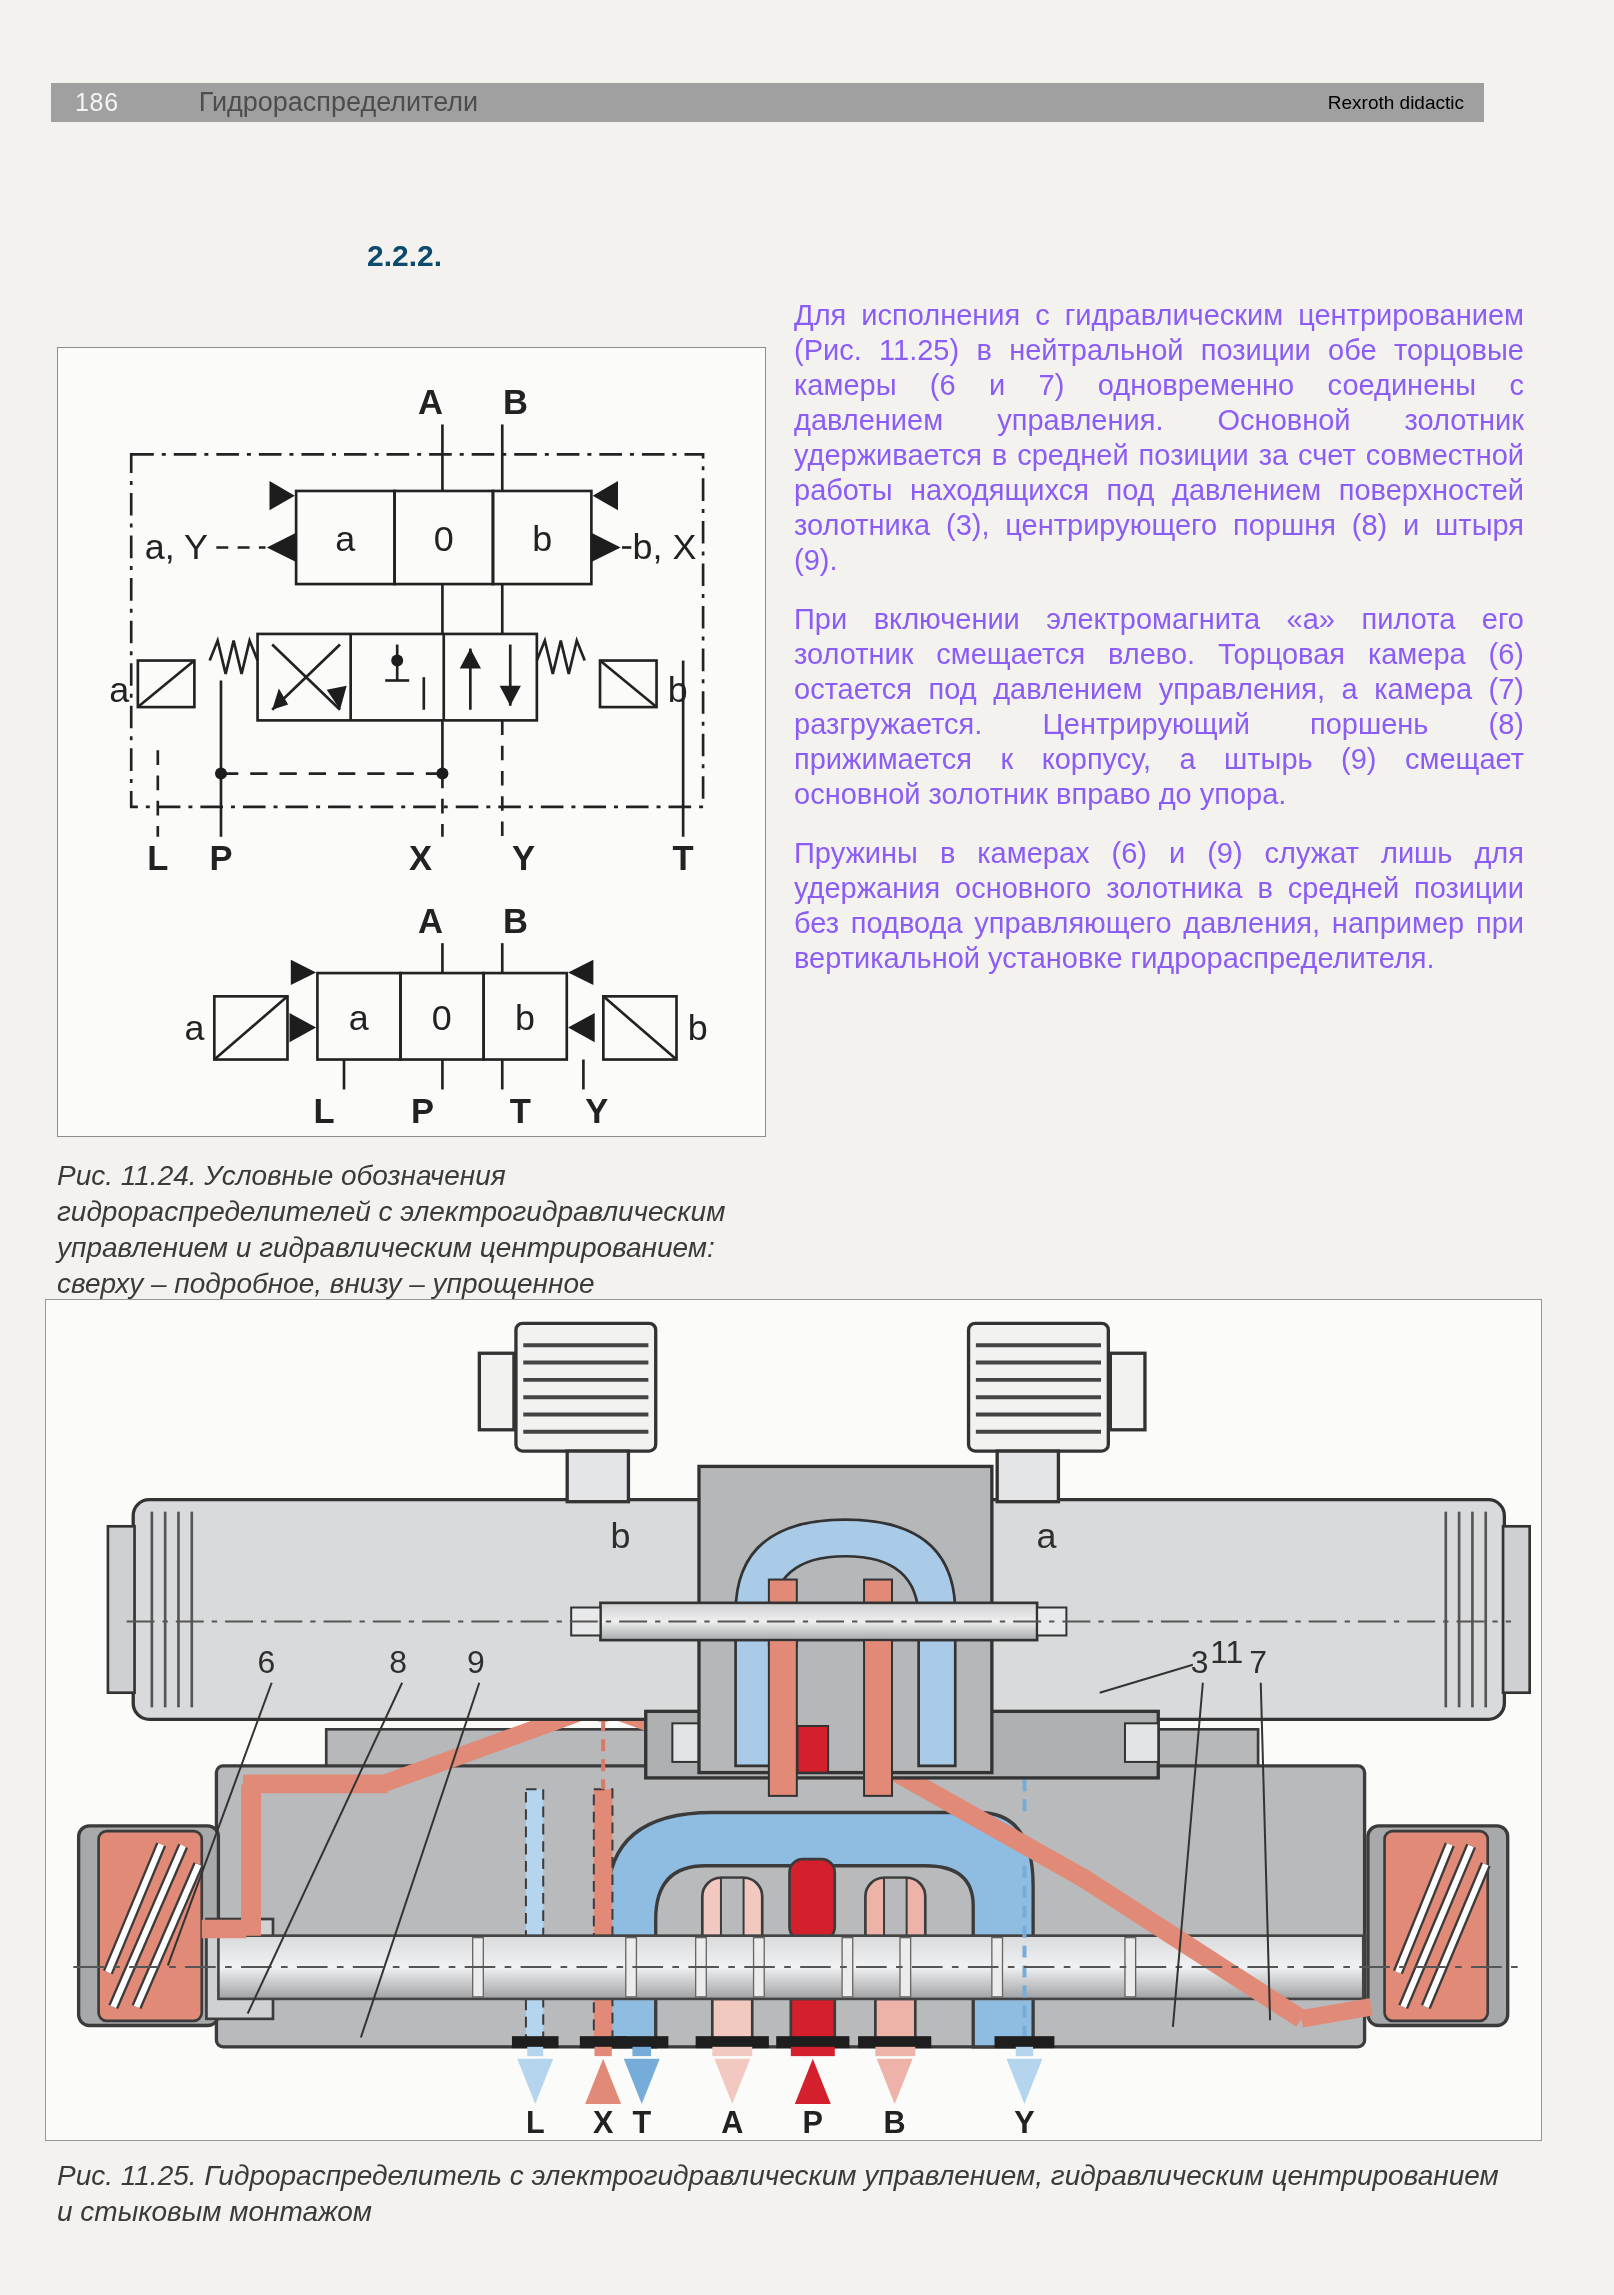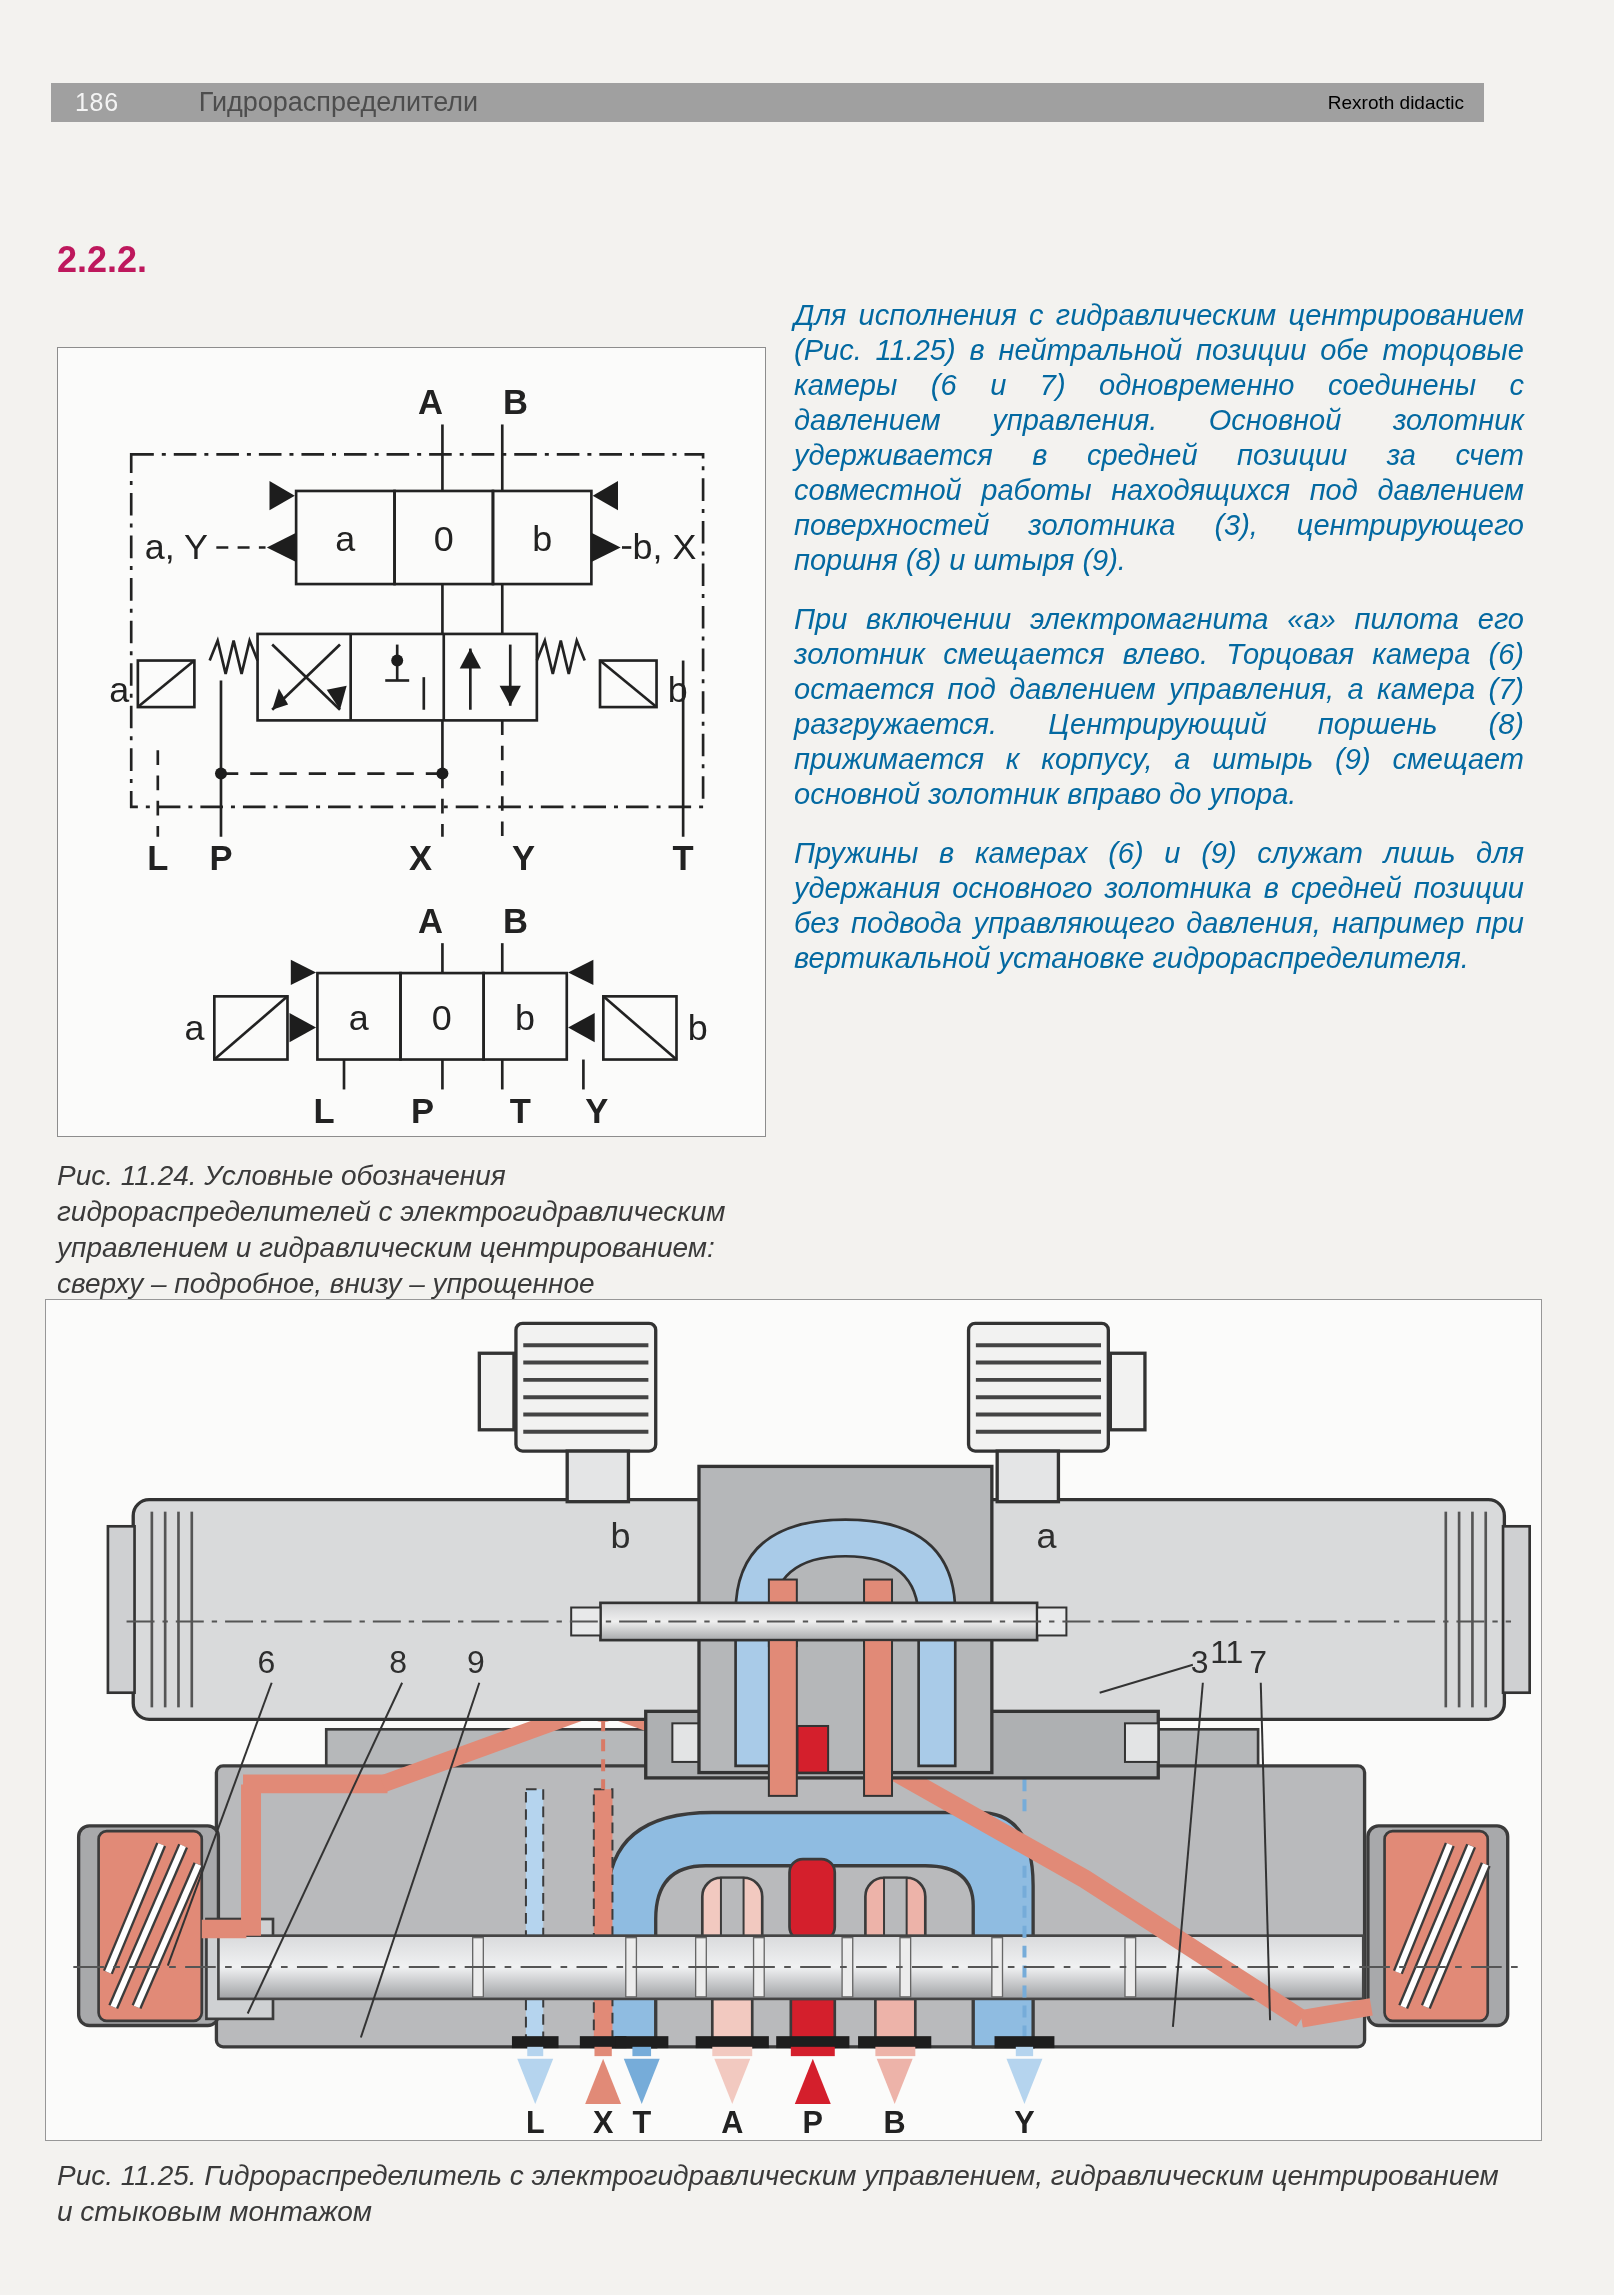--- a/index.html
+++ b/index.html
@@ -14,35 +14,35 @@
   .header-bar{
     left:51px;top:55px;width:1433px;height:39px;
     background:#a0a0a0;display:flex;align-items:center;
   }
   .pageno{color:#f4f4f4;font-size:25px;padding-left:24px;letter-spacing:0.7px;}
   .chapter{color:#4d4d4d;font-size:27px;padding-left:80px;}
   .brand{color:#000000;font-size:19px;margin-left:auto;padding-right:20px;}
   
   .section-h{
     left:57px;top:208px;width:707px;
-    font-size:36px;font-weight:bold;color:#be185d;
-    display:flex;line-height:1.35;
+    font-size:30px;font-weight:bold;color:#0c4a6e;
+    display:flex;line-height:1.35;justify-content:center;
   }
   .section-h .num{flex:0 0 auto;margin-right:12px;}
   .section-h .tl{width:440px;}
   
   .fig24{
     left:57px;top:319px;width:709px;height:790px;
     background:#fbfbfa;border:1.3px solid #8d8d8d;box-sizing:border-box;
   }
   .fig24 svg{width:100%;height:100%;}
   
   .bodycol{
     left:794px;top:270px;width:730px;
-    font-size:29px;line-height:35px;text-align:justify;color:#0369a1;font-style:italic;
+    font-size:29px;line-height:35px;text-align:justify;color:#8b5cf6;
   }
   .bodycol p{margin:0 0 24px 0;}
   
   .cap{
     font-style:italic;font-size:28px;line-height:36px;color:#3a3a3a;
   }
   .cap24{left:57px;top:1130px;width:717px;}
   .cap25{left:57px;top:2130px;width:1455px;}
   
   .fig25{

